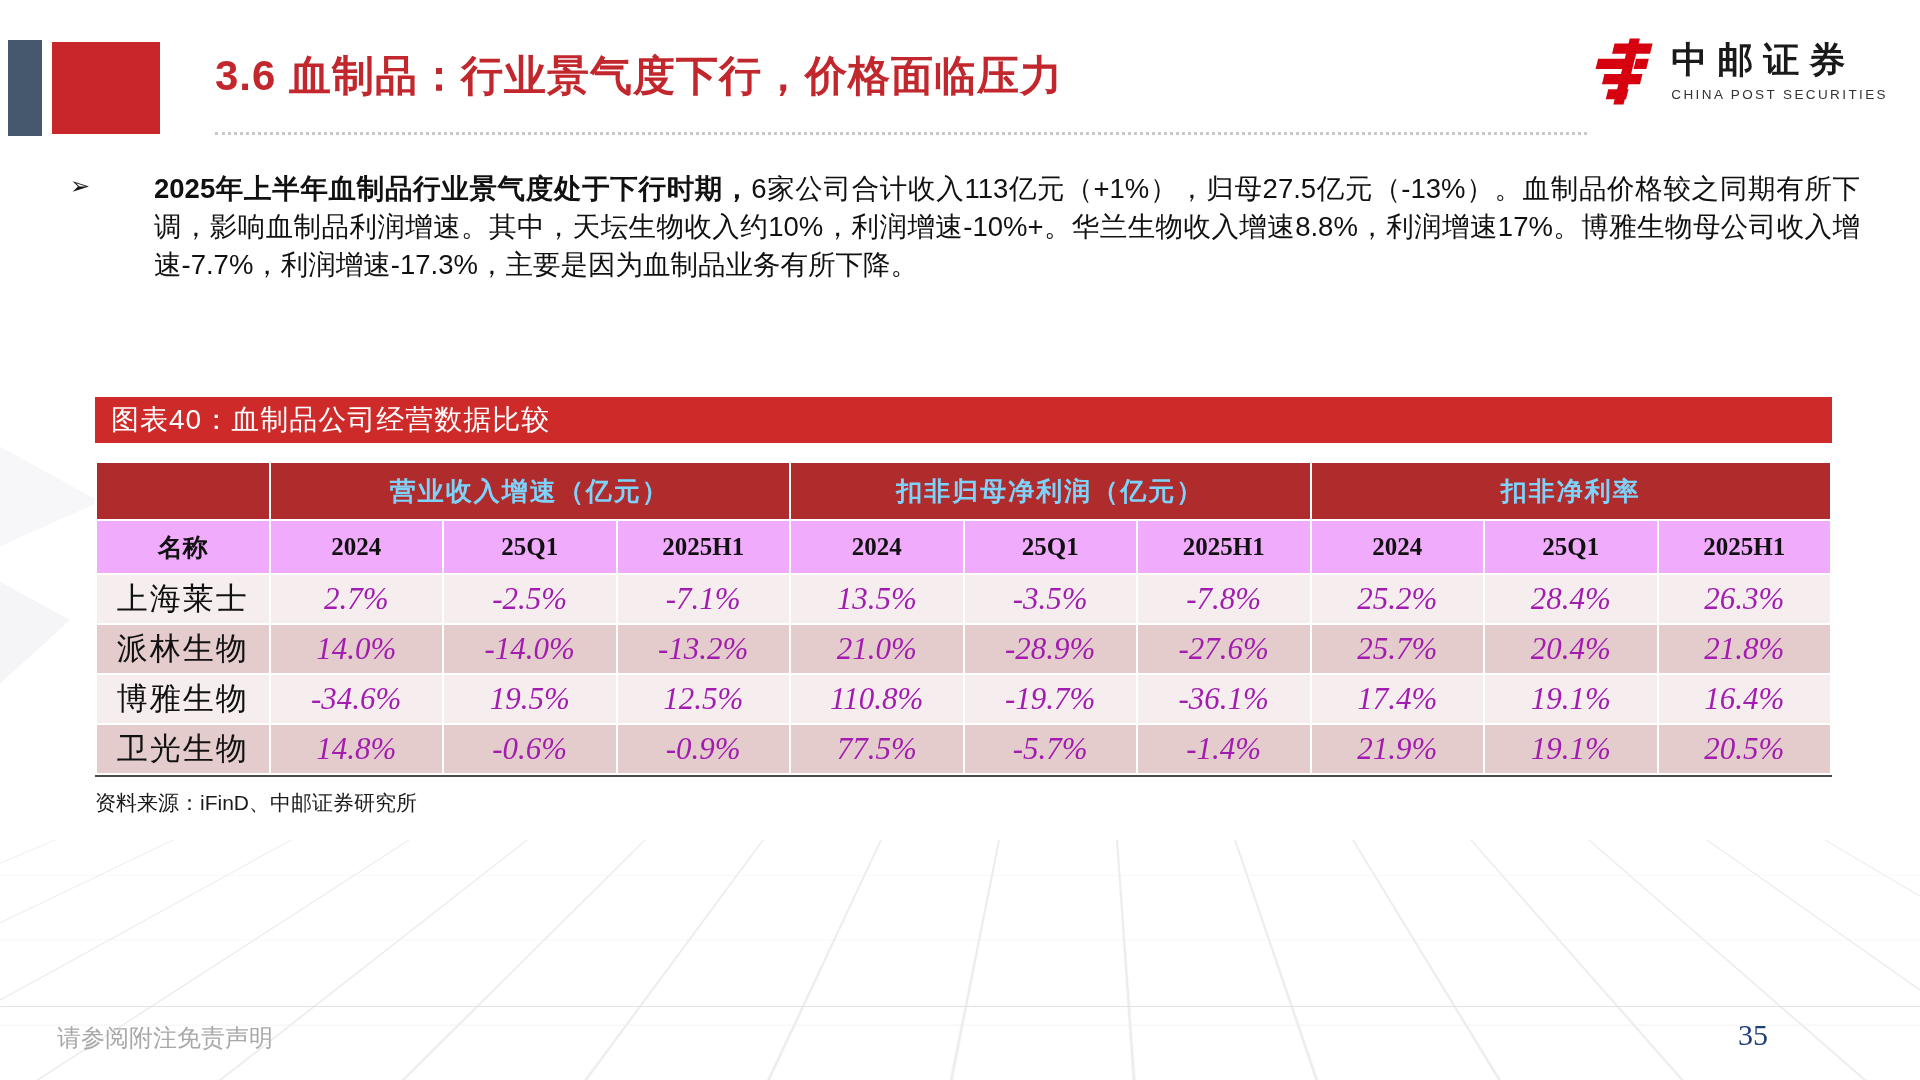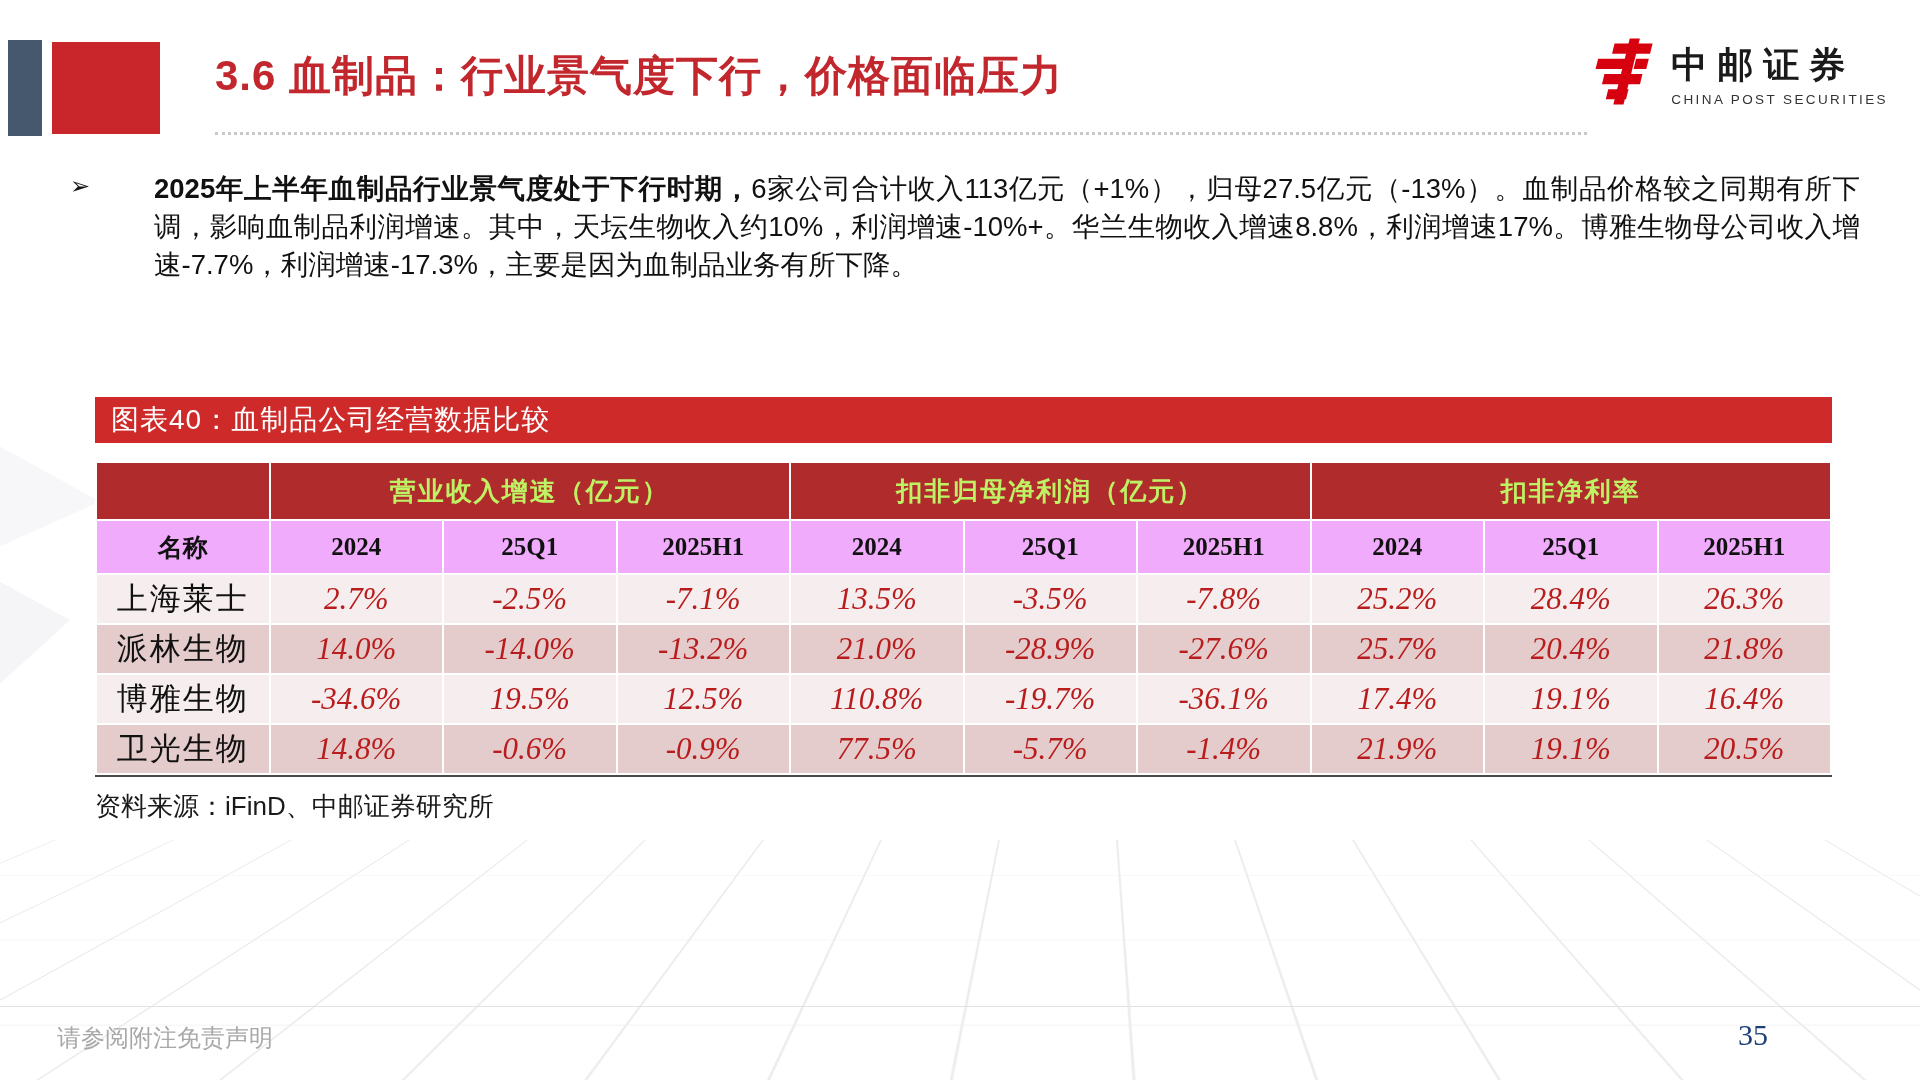--- a/index.html
+++ b/index.html
@@ -26,21 +26,21 @@
 
   
   .block-blue{position:absolute;left:8px;top:40px;width:34px;height:96px;background:#46586D;}
   .block-red{position:absolute;left:52px;top:42px;width:108px;height:92px;background:#C9262C;}
   .page-title{
     position:absolute;left:215px;top:48px;width:1250px;
     font-size:42px;font-weight:bold;color:#C1272D;letter-spacing:1px;
     font-family:"Liberation Sans", sans-serif;
   }
   .title-dotted{position:absolute;left:215px;top:132px;width:1372px;border-top:3px dotted #c9c9c9;}
-  .logo{position:absolute;right:32px;top:36px;display:flex;align-items:center;z-index:2;}
+  .logo{position:absolute;right:32px;top:36px;display:flex;z-index:2;}
   .logo svg{display:block;}
   .logo-text{margin-left:14px;}
   .logo-cn{font-size:36px;font-weight:bold;color:#1a1a1a;letter-spacing:10px;font-family:"Liberation Serif", serif;}
   .logo-en{font-size:13.5px;color:#333;letter-spacing:2.4px;margin-top:2px;font-family:"Liberation Sans", sans-serif;}
 
   
   .bullet{position:absolute;left:70px;top:170px;width:1790px;z-index:1;}
   .bullet .marker{
     position:absolute;left:0;top:2px;font-size:24px;color:#111;
   }
@@ -54,34 +54,34 @@
   .figure{position:absolute;left:95px;top:397px;width:1737px;z-index:1;}
   .fig-caption{
     height:46px;line-height:46px;background:#CE2A2A;color:#ffffff;
     font-size:28px;padding-left:16px;letter-spacing:1px;
   }
   .tbl{
     width:100%;border-collapse:collapse;margin-top:18px;table-layout:fixed;
   }
   .tbl th,.tbl td{border:2px solid #ffffff;text-align:center;vertical-align:middle;overflow:hidden;}
   .tbl .group-row th{
-    background:#B02B2B;color:#bef264;height:54px;
+    background:#B02B2B;color:#7dd3fc;height:54px;
     font-size:26px;font-weight:bold;font-family:Liberation Serif, serif;letter-spacing:2px;
   }
   .tbl .sub-row th{
     background:#f0abfc;color:#111;height:50px;
     font-size:25px;font-weight:bold;font-family:"Liberation Serif", serif;
   }
   .tbl td{height:46px;font-size:31px;}
   .tbl .name-cell{color:#111;font-family:"Liberation Serif", serif;letter-spacing:2px;}
-  .tbl .value-cell{color:#b91c1c;font-style:italic;font-family:"Liberation Serif", serif;}
+  .tbl .value-cell{color:#a21caf;font-style:italic;font-family:"Liberation Serif", serif;}
   .tbl tr.row-light td{background:#F6EEEE;}
   .tbl tr.row-dark  td{background:#E4CCCC;}
   .tbl-underline{border-top:2px solid #4a4a4a;margin-top:0;}
-  .fig-source{margin-top:12px;font-size:26px;color:#1a1a1a;}
+  .fig-source{margin-top:12px;font-size:21px;color:#1a1a1a;}
 
   
   .disclaimer{position:absolute;left:57px;top:1022px;font-size:24px;color:#a8a8a8;z-index:1;}
   .page-num{
     position:absolute;left:1738px;top:1018px;font-size:30px;color:#1F3F77;
     font-family:"Liberation Serif", serif;z-index:1;
   }
 </style>
 </head>
 <body>

